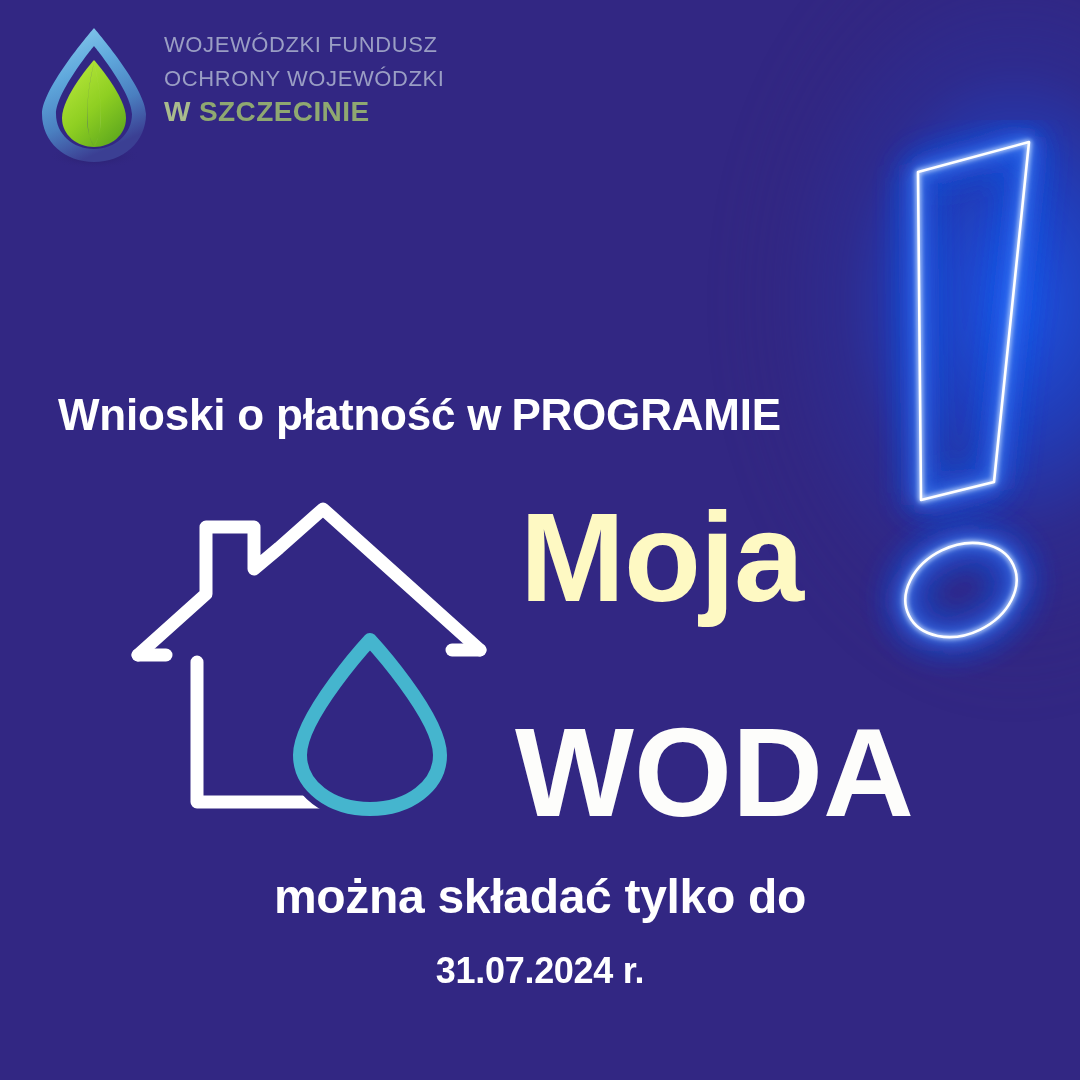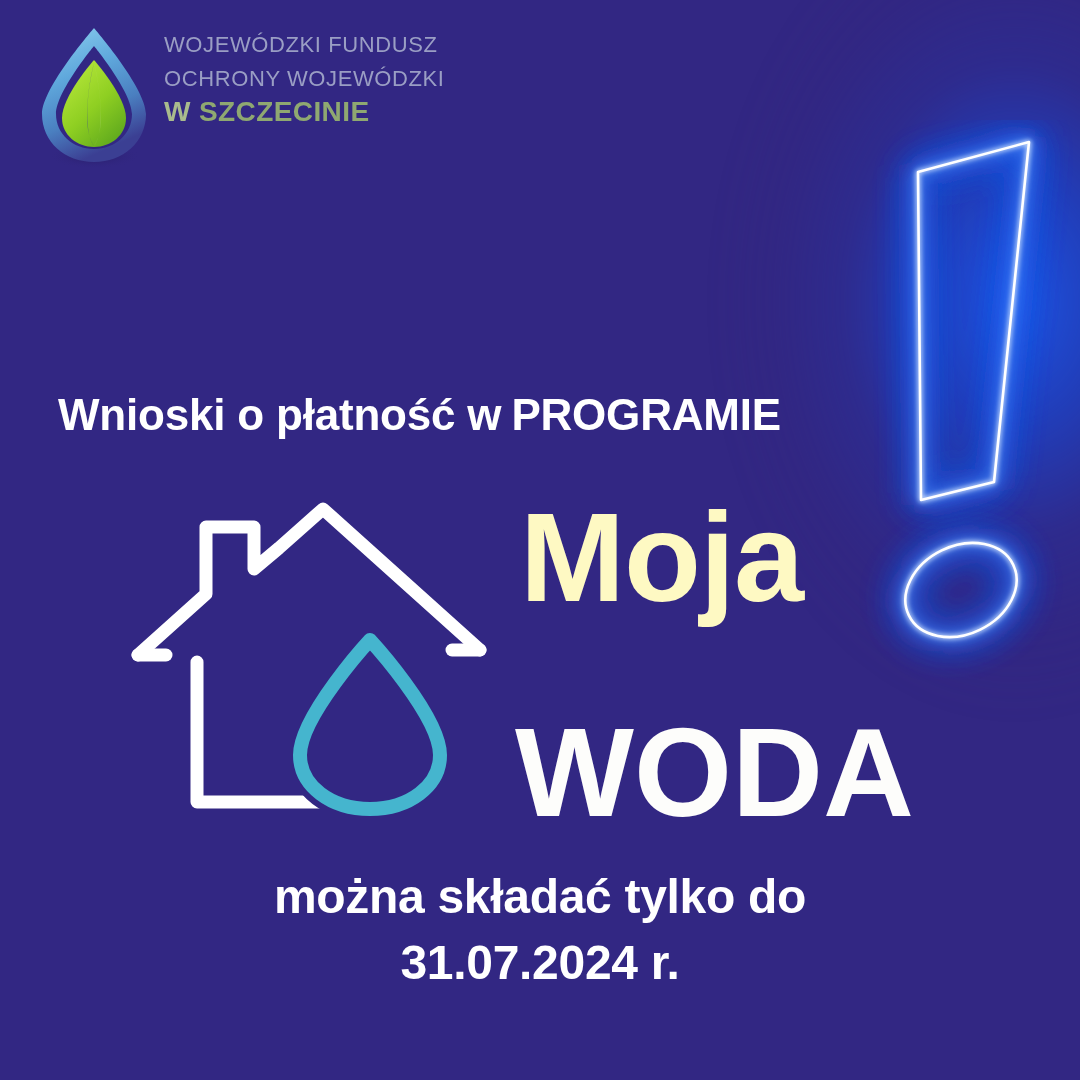--- a/index.html
+++ b/index.html
@@ -140,25 +140,25 @@
     text-align: center;
     color: #ffffff;
   }
   .footer-l1 {
     font-size: 48px;
     font-weight: 700;
     letter-spacing: -0.3px;
     line-height: 62px;
   }
   .footer-l2 {
-    font-size: 48px;
+    font-size: 36px;
     font-weight: 700;
     letter-spacing: -0.3px;
     line-height: 62px;
-    margin-top: 4px;
+    margin-top: 12px;
   }
 </style>
 </head>
 <body>
 
 <div id="poster">
 
   <div class="neon-halo"></div>
 
   <div class="logo">

